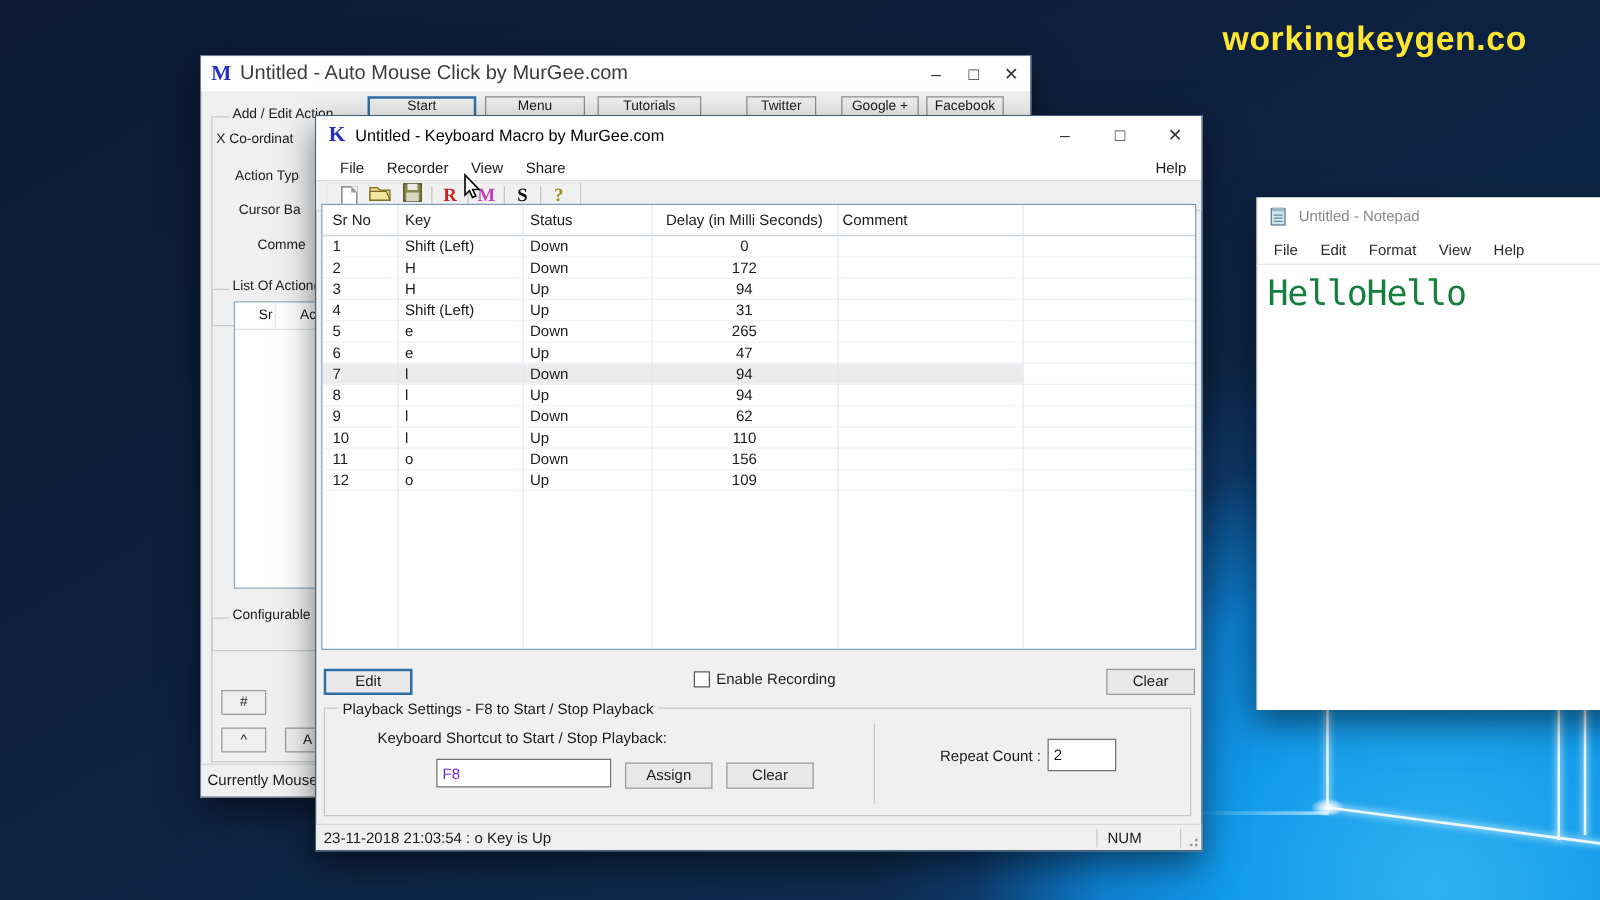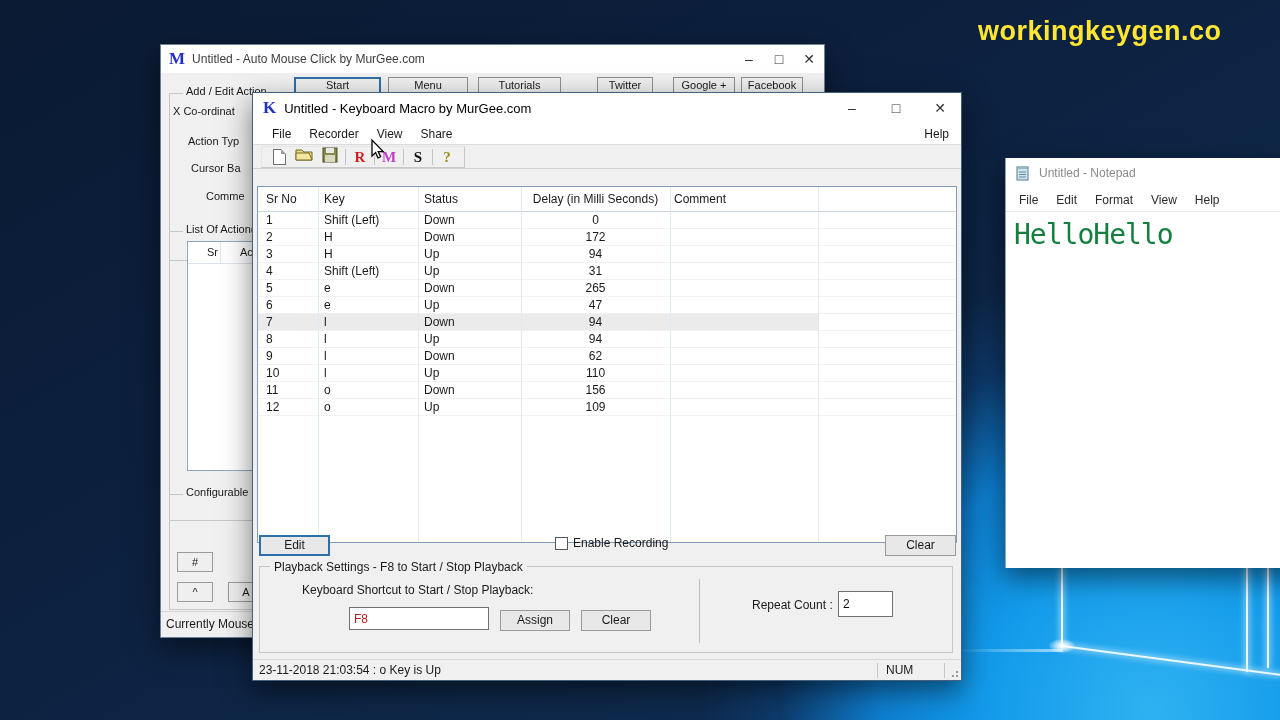--- a/index.html
+++ b/index.html
@@ -27,21 +27,21 @@
   .win { position:absolute; background:#f0f0f0; box-shadow:0 10px 26px rgba(0,0,0,.5); }
   .titlebar { display:flex; align-items:center; background:#ffffff; }
   .title-text { flex:1; font-size:13px; color:#000000; white-space:nowrap; overflow:hidden; }
   .win-controls { display:flex; align-items:center; }
   .wc { width:30px; text-align:center; font-size:14px; color:#333; cursor:default; }
   .app-letter { font-family:"Liberation Serif", serif; font-weight:bold; font-size:17px; color:#2330c8; }
 
   
   #amc { left:160px; top:44px; width:665px; height:594px; border:1px solid #6e8196; z-index:1; }
   #amc .titlebar { height:28px; padding-left:8px; }
-  #amc .title-text { color:#3c3c3c; font-size:12px; margin-left:7px; }
+  #amc .title-text { color:#3c3c3c; font-size:16px; margin-left:7px; }
   .amc-btn { position:absolute; height:17px; background:#efefef; border:1px solid #8f8f8f;
     font-size:11px; color:#1a1a1a; text-align:center; line-height:15px; }
   .amc-btn.focused { border:2px solid #2f6fa8; line-height:13px; }
   .groupbox { position:absolute; border:1px solid #c3c8cc; }
   .group-label { position:absolute; background:#f0f0f0; font-size:11px; color:#1a1a1a; padding:0 3px; white-space:nowrap; }
   .amc-label { position:absolute; font-size:11px; color:#1a1a1a; white-space:nowrap; }
   .amc-list { position:absolute; background:#fff; border:1px solid #8fa8c0; }
   .amc-list .hdr { display:flex; height:22px; border-bottom:1px solid #dde3ea; font-size:11px; color:#1a1a1a; }
   .amc-list .hdr span { padding:4px 0 0 19px; border-right:1px solid #e2e7ec; }
   .kp-btn { position:absolute; width:36px; height:20px; background:#efefef; border:1px solid #9a9a9a;
@@ -62,21 +62,21 @@
   .tool-group { display:flex; align-items:center; height:22px; border:1px solid #e6e6e6;
     border-right-color:#c9c9c9; border-bottom-color:#c9c9c9; padding:0 6px; background:#f0f0f0; }
   .tool { width:22px; text-align:center; font-family:"Liberation Serif", serif; font-weight:bold; font-size:15px; line-height:20px; }
   .tool-sep { width:1px; height:16px; background:#c4c4c4; margin:0 3px; }
   .t-new { position:relative; width:13px; height:16px; background:#fff; border:1px solid #707070; margin:0 5px; }
   .t-new::after { content:""; position:absolute; right:-1px; top:-1px; border-style:solid; border-width:0 5px 5px 0;
     border-color:transparent #f0f0f0 #9a9a9a transparent; }
   .t-open { margin:0 4px; }
   .t-save { margin:0 4px; }
 
-  .macro-table { position:absolute; left:4px; top:93px; width:700px; height:357px; background:#fff;
+  .macro-table { position:absolute; left:4px; top:70px; width:700px; height:357px; background:#fff;
     border:1px solid #7f9db9; overflow:hidden; }
   .thead { position:relative; display:flex; height:25px; font-size:12px; color:#1a1a1a;
     border-bottom:1px solid #ccd4dc; }
   .th { padding-top:5px; }
   .trow { position:relative; display:flex; width:698px; height:17px; font-size:12px; color:#1a1a1a;
     border-bottom:1px solid #eef2f7; background-repeat:no-repeat; }
   .trow.selected { background-image:linear-gradient(#ebebeb,#ebebeb); background-size:560px 100%; }
   .tcell { overflow:hidden; white-space:nowrap; line-height:16px; }
   .c-sr { width:60px; padding-left:8px; }
   .c-key { width:100px; padding-left:6px; }
@@ -95,21 +95,21 @@
   .btn.focused { border:2px solid #2f6fa8; }
   #edit-btn { position:absolute; left:6px; top:442px; width:71px; height:21px; line-height:16px; }
   #clear-top-btn { position:absolute; left:632px; top:442px; width:71px; height:21px; line-height:19px; }
   .checkbox { position:absolute; left:302px; top:444px; width:13px; height:13px; background:#fff; border:1px solid #555; }
   .cb-label { position:absolute; left:320px; top:443px; font-size:12px; color:#1a1a1a; }
 
   .playback-group { position:absolute; left:6px; top:473px; width:694px; height:87px; border:1px solid #c3c8cc; }
   .pg-label { position:absolute; left:10px; top:-7px; background:#f0f0f0; padding:0 4px; font-size:12px; color:#1a1a1a; white-space:nowrap; }
   .shortcut-label { position:absolute; left:42px; top:16px; font-size:12px; color:#1a1a1a; }
   .shortcut-input { position:absolute; left:89px; top:40px; width:140px; height:23px; border:1px solid #707070;
-    background:#fff; font-size:12px; color:#b91c1c; padding:2px 4px; font-family:"Liberation Sans", sans-serif; }
+    background:#fff; font-size:12px; color:#6d28d9; padding:2px 4px; font-family:"Liberation Sans", sans-serif; }
   #assign-btn { position:absolute; left:240px; top:43px; width:70px; height:21px; line-height:19px; }
   #clear2-btn { position:absolute; left:321px; top:43px; width:70px; height:21px; line-height:19px; }
   .pg-divider { position:absolute; left:439px; top:12px; width:1px; height:64px; background:#c0c0c0; }
   .repeat-label { position:absolute; left:492px; top:31px; font-size:12px; color:#1a1a1a; }
   .repeat-input { position:absolute; left:578px; top:24px; width:55px; height:26px; border:1px solid #707070;
     background:#fff; font-size:12px; color:#111; padding:2px 4px; font-family:"Liberation Sans", sans-serif; }
 
   .statusbar { position:absolute; left:0; right:0; bottom:0; height:21px; background:#f0f0f0;
     border-top:1px solid #d8d8d8; display:flex; align-items:center; font-size:12px; color:#1a1a1a; }
   .sb-text { flex:1; padding-left:6px; white-space:nowrap; overflow:hidden; }

